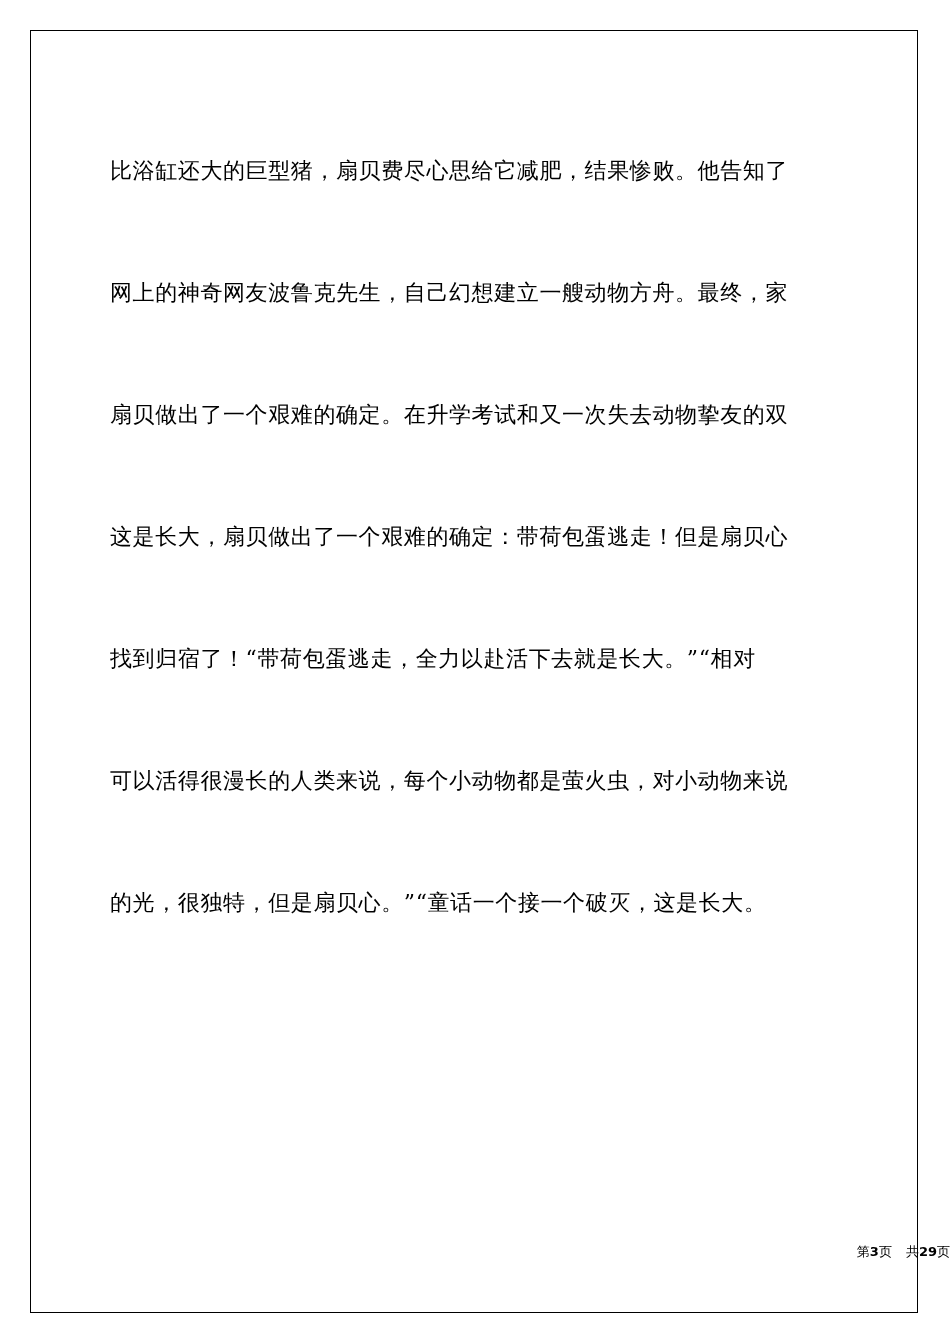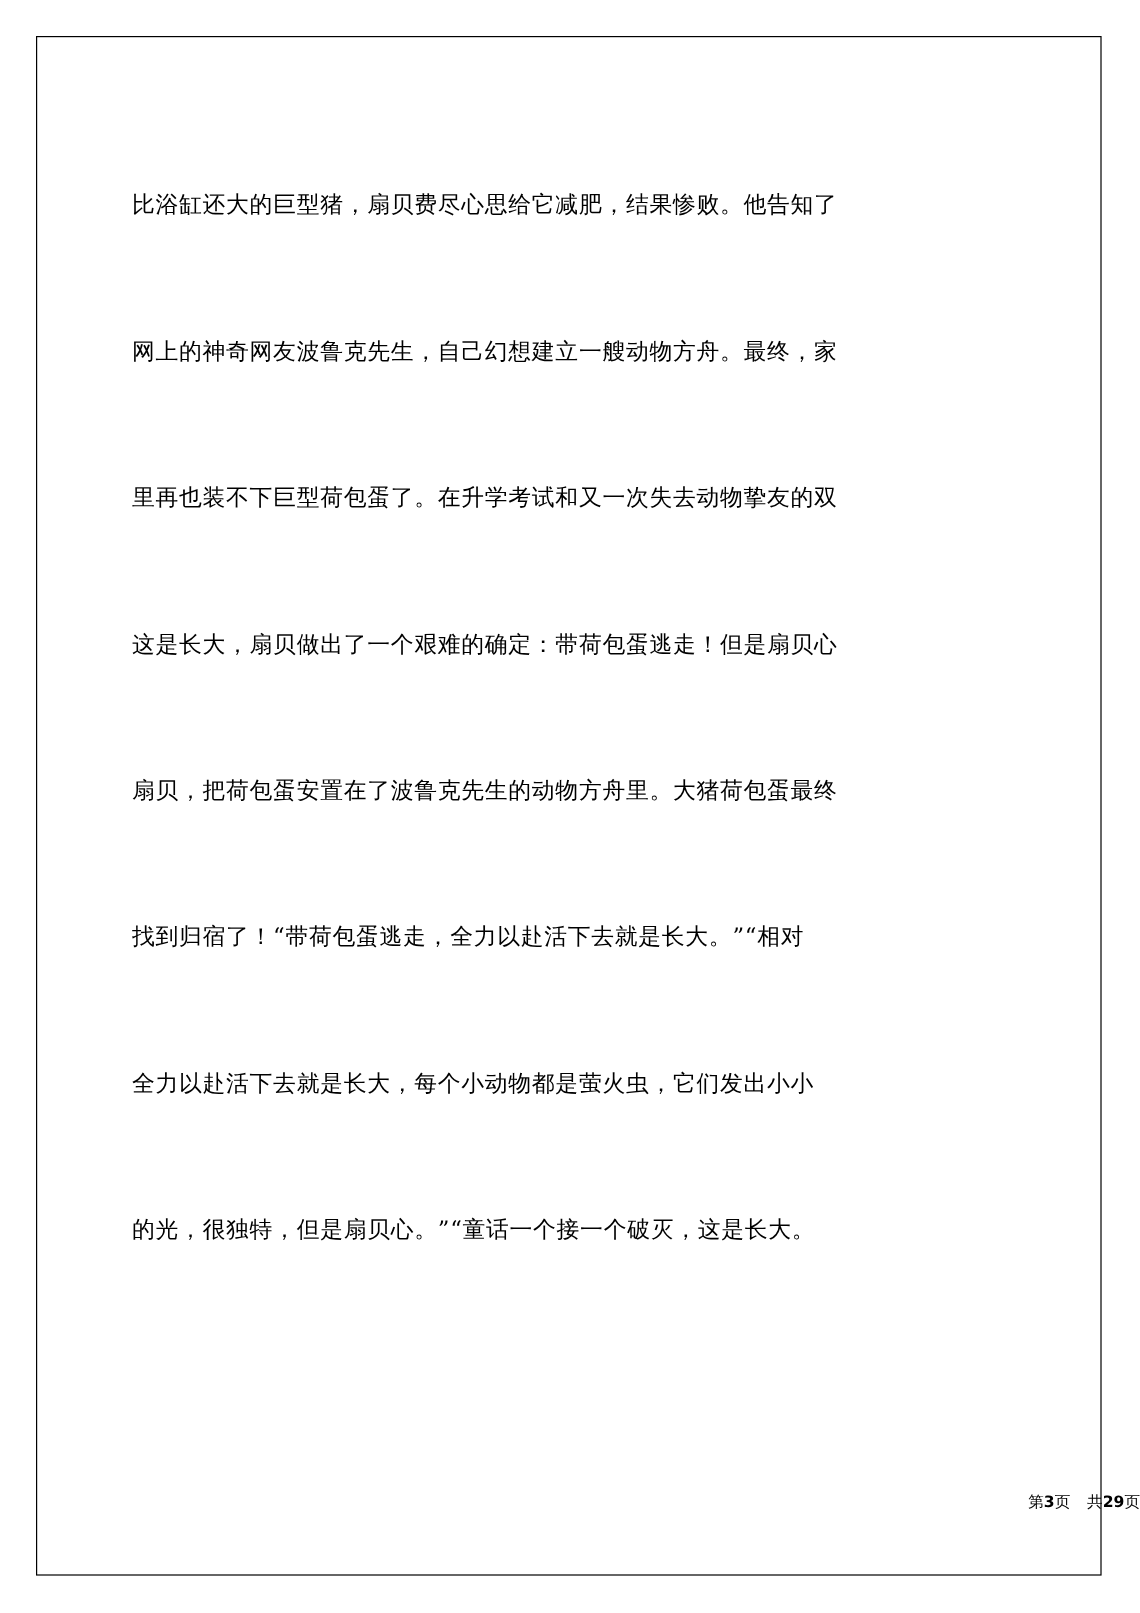--- a/index.html
+++ b/index.html
@@ -30,21 +30,21 @@
     pointer-events: none;
   }
   .content {
     position: absolute;
     left: 110px;
     top: 110px;
     width: 725px;
     box-sizing: border-box;
   }
   .para-line {
-    font-size: 19px;
+    font-size: 22px;
     line-height: 122px;
     letter-spacing: 0.6px;
     color: #000000;
     white-space: nowrap;
     font-family: "DejaVu Serif", "Liberation Serif", serif;
   }
   .footer {
     position: absolute;
     left: 0;
     right: 0;
@@ -69,24 +69,23 @@
 </style>
 </head>
 <body>
 
 <div class="page">
   <div class="page-border"></div>
 
   <div class="content">
     <div class="para-line">比浴缸还大的巨型猪，扇贝费尽心思给它减肥，结果惨败。他告知了</div>
     <div class="para-line">网上的神奇网友波鲁克先生，自己幻想建立一艘动物方舟。最终，家</div>
-    <div class="para-line">里再也装不下巨型荷包蛋了。在升学考试和又一次失去动物挚友的双</div>
+    <div class="para-line">扇贝做出了一个艰难的确定。在升学考试和又一次失去动物挚友的双</div>
     <div class="para-line">这是长大，扇贝做出了一个艰难的确定：带荷包蛋逃走！但是扇贝心</div>
-    <div class="para-line">扇贝，把荷包蛋安置在了波鲁克先生的动物方舟里。大猪荷包蛋最终</div>
     <div class="para-line">找到归宿了！“带荷包蛋逃走，全力以赴活下去就是长大。”“相对</div>
-    <div class="para-line">全力以赴活下去就是长大，每个小动物都是萤火虫，它们发出小小</div>
+    <div class="para-line">可以活得很漫长的人类来说，每个小动物都是萤火虫，对小动物来说</div>
     <div class="para-line">的光，很独特，但是扇贝心。”“童话一个接一个破灭，这是长大。</div>
   </div>
 
   <div class="footer">
     <span class="lbl">第</span><span class="num">3</span><span class="lbl">页</span><span class="footer-gap"></span><span class="lbl">共</span><span class="num">29</span><span class="lbl">页</span>
   </div>
 </div>
 
 </body></html>

